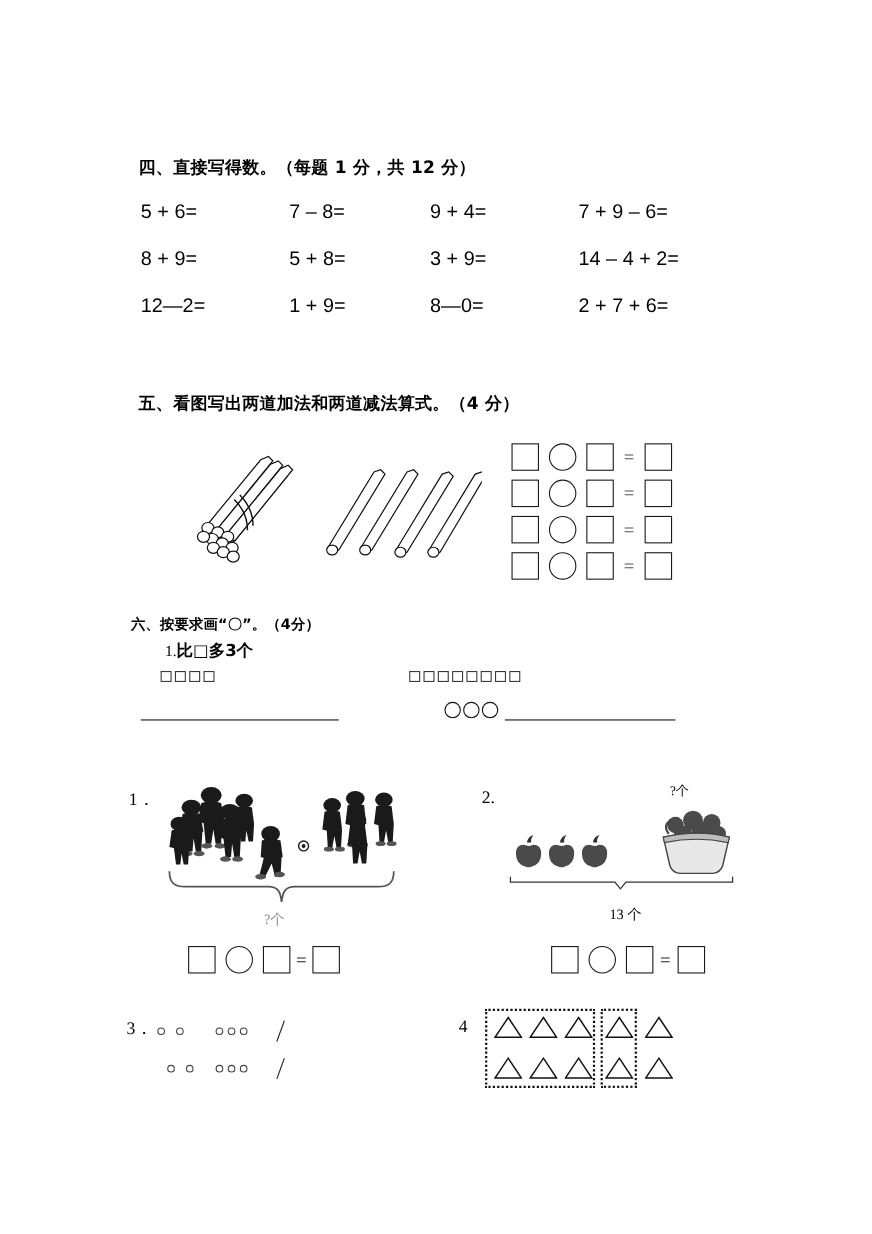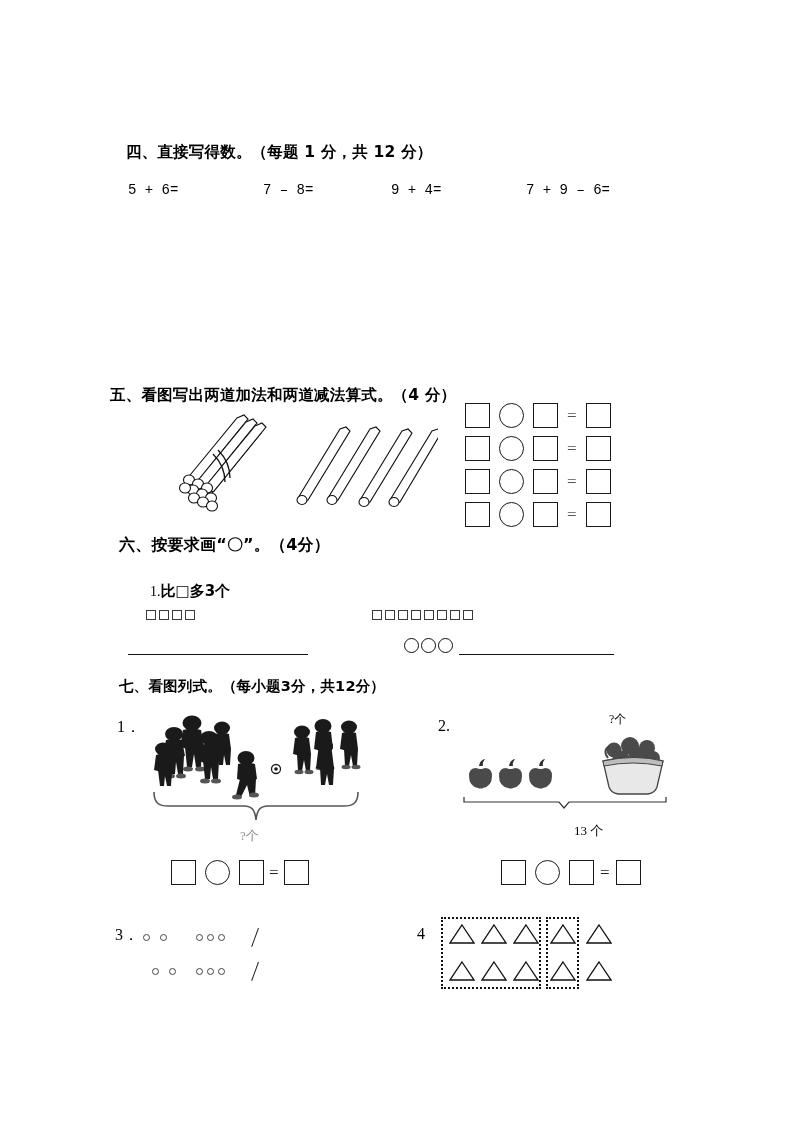--- a/index.html
+++ b/index.html
@@ -38,22 +38,22 @@
     left: 128px;
     top: 182px;
     width: 510px;
   }
   #sec4-grid .row {
     display: flex;
     height: 43px;
     align-items: flex-start;
   }
   #sec4-grid .cell {
-    font-family: Liberation Mono, monospace;
-    font-size: 14px;
+    font-family: Liberation Sans, sans-serif;
+    font-size: 18px;
     white-space: nowrap;
   }
   #sec4-grid .c0 { width: 135px; }
   #sec4-grid .c1 { width: 128px; }
   #sec4-grid .c2 { width: 135px; }
   #sec4-grid .c3 { width: 112px; }
 
   
   .eqrow {
     display: flex;
@@ -195,23 +195,35 @@
 
   <div class="sec-title" style="left:126px; top:142px;text-align:center;">四、直接写得数。（每题 1 分，共 12 分）</div>
 
   <div id="sec4-grid">
     <div class="row">
       <div class="cell c0">5 + 6=</div>
       <div class="cell c1">7 – 8=</div>
       <div class="cell c2">9  +  4=</div>
       <div class="cell c3">7 + 9 – 6=</div>
     </div>
-  </div>
-
-  <div class="sec-title" style="left:110px; top:357px;margin-top:28px;">五、看图写出两道加法和两道减法算式。（4 分）</div>
+    <div class="row">
+      <div class="cell c0">8 + 9=</div>
+      <div class="cell c1">5 + 8=</div>
+      <div class="cell c2">3  +  9=</div>
+      <div class="cell c3">14 – 4 + 2=</div>
+    </div>
+    <div class="row">
+      <div class="cell c0">12—2=</div>
+      <div class="cell c1">1 + 9=</div>
+      <div class="cell c2">8—0=</div>
+      <div class="cell c3">2 + 7 + 6=</div>
+    </div>
+  </div>
+
+  <div class="sec-title" style="left:126px; top:357px;">五、看图写出两道加法和两道减法算式。（4 分）</div>
 
   <div id="sticks">
     <svg width="270" height="120" viewBox="0 0 270 120">
       <g fill="#ffffff" stroke="#111111" stroke-width="1.1">
 
         <g>
           <path d="M22,92 L73,30 L80,27 L84,31 L32,95 L25,97 Z"></path>
           <path d="M31,96 L82,34 L89,31 L93,35 L41,99 L34,101 Z"></path>
           <path d="M18,82 L69,20 L76,17 L80,21 L28,85 L21,87 Z"></path>
           <path d="M27,86 L78,24 L85,21 L89,25 L37,89 L30,91 Z"></path>
@@ -290,21 +302,21 @@
       <div class="ci"></div>
       <div class="gap6"></div>
       <div class="bx"></div>
       <div class="gapeq"></div>
       <span class="eqs">=</span>
       <div class="gapeq"></div>
       <div class="bx"></div>
     </div>
   </div>
 
-  <div class="sec-title" style="left:119px; top:535px; font-size:16px;">六、按要求画“〇”。（4分）</div>
+  <div class="sec-title" style="left:119px; top:559px; font-size:13px;">六、按要求画“〇”。（4分）</div>
 
   <div class="q-lbl" style="left:150px; top:582px;">
     <span class="q-num">1.</span><span>比□多3个</span>
   </div>
 
 
   <div class="sq-strip" style="left:146px; top:610px;">
     <i></i>
     <i></i>
     <i></i>
@@ -324,21 +336,20 @@
 
   <div class="circ-strip" style="left:404px; top:638px;">
     <i></i>
     <i></i>
     <i></i>
   </div>
 
   <div class="ans-line" style="left:128px; top:654px; width:180px;"></div>
   <div class="ans-line" style="left:459px; top:654px; width:155px;"></div>
 
-  <div class="sec-title" style="left:119px; top:677px; font-size:14.5px;">七、看图列式。（每小题3分，共12分）</div>
 
   <div class="item-no" style="left:117px; top:717px;">1．</div>
 
   <div style="position:absolute; left:150px; top:706px; width:220px; height:105px;">
     <svg width="220" height="105" viewBox="0 0 220 105">
       <g fill="#1a1a1a">
 
         <g>
           <ellipse cx="24" cy="28" rx="9" ry="7"></ellipse>
           <path d="M16,34 q8,-3 16,0 l3,16 q-11,4 -22,0 z"></path>
@@ -462,21 +473,21 @@
         </g>
       </g>
     </svg>
   </div>
 
   <div class="brace-svg" style="left:463px; top:796px;">
     <svg width="205" height="18" viewBox="0 0 205 18">
       <path d="M1,1 L1,6 L96,6 L101,12 L106,6 L203,6 L203,1" fill="none" stroke="#333333" stroke-width="1.2"></path>
     </svg>
   </div>
-  <div class="caption" style="left:574px; top:822px;">13 个</div>
+  <div class="caption" style="left:554px; top:822px;">13 个</div>
 
   <div class="eqrow" style="position:absolute; left:501px; top:860px;">
     <div class="bx"></div>
     <div style="width:9px"></div>
     <div class="ci"></div>
     <div style="width:9px"></div>
     <div class="bx"></div>
     <span class="eqs" style="color:#222; margin:0 6px;">=</span>
     <div class="bx"></div>
   </div>

